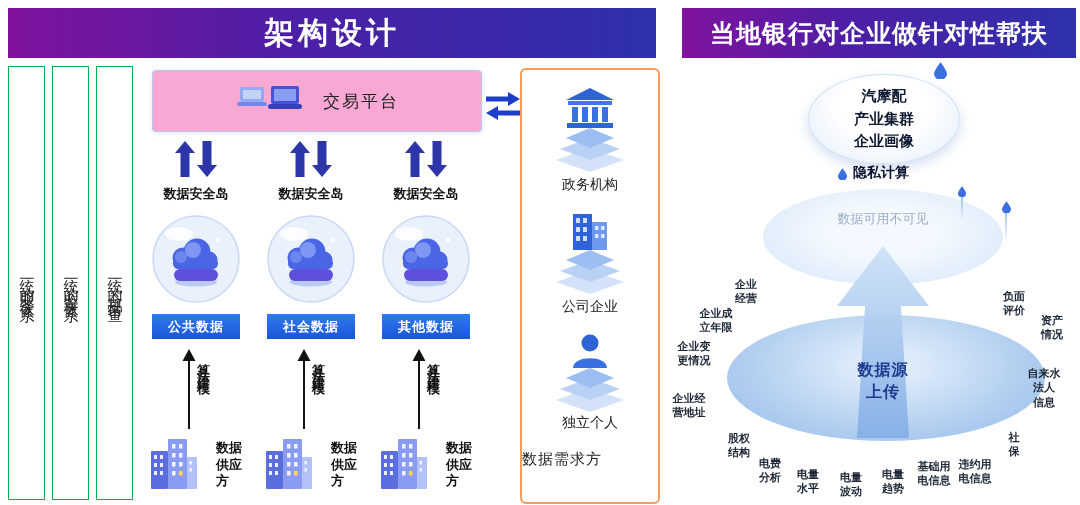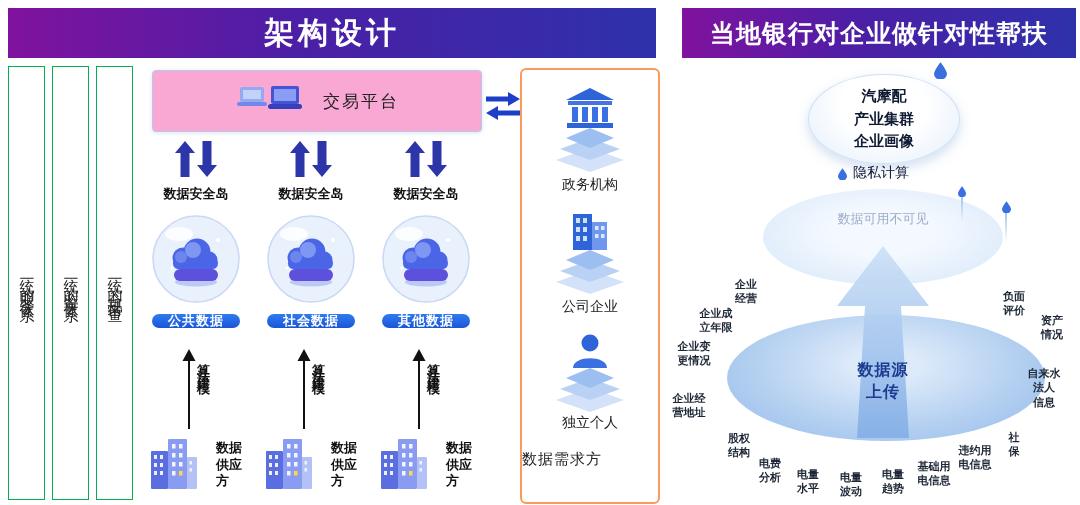--- a/index.html
+++ b/index.html
@@ -23,21 +23,21 @@
   .platform-box { position:absolute; left:152px; top:70px; width:330px; height:62px; box-sizing:border-box;
                   border:1px solid #b9c8ea; border-radius:4px; background:#f9a8d4;
                   display:flex; align-items:center; justify-content:center; gap:16px;
                   box-shadow:0 1px 4px rgba(120,140,190,.25); }
   .platform-label { font-size:17px; color:#222; font-weight:500; letter-spacing:2px; }
 
   
   .updown       { position:absolute; top:140px; }
   .island-label { position:absolute; top:185px; width:100px; text-align:center; font-size:13px; font-weight:600; color:#111; }
   .cloud        { position:absolute; top:213px; }
-  .data-btn     { position:absolute; top:314px; width:88px; height:14px; border-radius:12px;
+  .data-btn     { position:absolute; top:314px; width:88px; height:25px; border-radius:0;
                   background:linear-gradient(180deg,#2f7bf0,#1a55d8); color:#fff; font-size:13px; font-weight:600;
                   display:flex; align-items:center; justify-content:center; letter-spacing:1px; }
   .algo-arrow   { position:absolute; top:349px; }
   .algo-text    { position:absolute; top:353px; writing-mode:vertical-rl; text-orientation:upright;
                   font-size:13px; font-weight:600; letter-spacing:6px; color:#111; }
   .supplier     { position:absolute; top:436px; width:100px; display:flex; align-items:center; gap:18px; }
   .supplier-text{ font-size:13px; font-weight:600; color:#111; line-height:1.3; }
 
   
   .demand-box   { position:absolute; left:520px; top:68px; width:140px; height:436px; box-sizing:border-box;
@@ -46,21 +46,21 @@
   .demand-label { position:absolute; width:100%; text-align:center; font-size:14px; color:#222; }
   .demand-footer{ position:absolute; top:380px; width:100%; text-align:left; font-size:15px; color:#222; font-weight:500; letter-spacing:1px; }
   .exchange     { position:absolute; left:485px; top:90px; }
 
   
   .top-ellipse { position:absolute; left:808px; top:74px; width:150px; height:88px; border-radius:50%;
                  background:radial-gradient(ellipse at 50% 35%, #ffffff 40%, #eef5fd 75%, #dcebfa 100%);
                  border:1px solid #cfe0f5; box-shadow:0 5px 12px rgba(110,150,210,.3);
                  display:flex; flex-direction:column; align-items:center; justify-content:center; z-index:4; }
   .top-ellipse div { font-size:15px; font-weight:700; color:#101b33; line-height:1.5; }
-  .privacy-label { position:absolute; left:853px; top:164px; font-size:14px; font-weight:400; color:#0c1430; z-index:4; }
+  .privacy-label { position:absolute; left:853px; top:164px; font-size:14px; font-weight:700; color:#0c1430; z-index:4; }
   .mid-ellipse { position:absolute; left:763px; top:189px; width:240px; height:96px; border-radius:50%;
                  background:radial-gradient(ellipse at 50% 45%, #f4f9ff 30%, #e2eefb 70%, #d2e4f7 100%); z-index:2; }
   .mid-ellipse .lines { padding-top:20px; text-align:center; font-size:13px; color:#9cadc8; line-height:1.6; font-weight:500; }
   .disk { position:absolute; left:727px; top:315px; width:318px; height:126px; border-radius:50%;
           background:radial-gradient(ellipse at 50% 40%, #ddeafa 15%, #b7d2f1 55%, #92b9ea 100%); z-index:1; }
   .big-arrow { position:absolute; left:813px; top:242px; z-index:3; }
   .arrow-label { position:absolute; left:833px; top:339px; width:100px; text-align:center; z-index:4;
                  color:#1c3c90; font-weight:800; font-size:16px; line-height:1.35; letter-spacing:1px;margin-top:20px; }
   .disk-label { position:absolute; transform:translateX(-50%); text-align:center; font-size:11px; font-weight:600;
                 color:#1d2736; line-height:1.3; white-space:nowrap; z-index:4; }
@@ -457,21 +457,21 @@
       <div>波动</div>
     </div>
   <div class="disk-label" style="left:893px; top:467px">
       <div>电量</div>
       <div>趋势</div>
     </div>
   <div class="disk-label" style="left:934px; top:459px">
       <div>基础用</div>
       <div>电信息</div>
     </div>
-  <div class="disk-label" style="left:975px; top:443px">
+  <div class="disk-label" style="left:975px; top:457px">
       <div>违约用</div>
       <div>电信息</div>
     </div>
   <div class="disk-label" style="left:1014px; top:430px">
       <div>社</div>
       <div>保</div>
     </div>
   <div class="disk-label" style="left:1044px; top:366px">
       <div>自来水</div>
       <div>法人</div>

